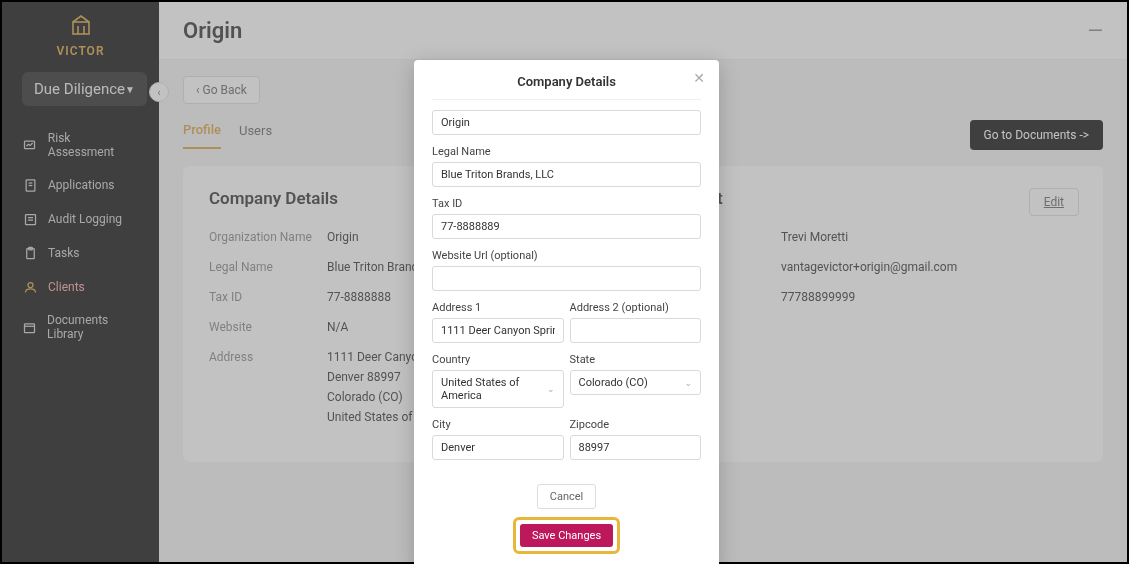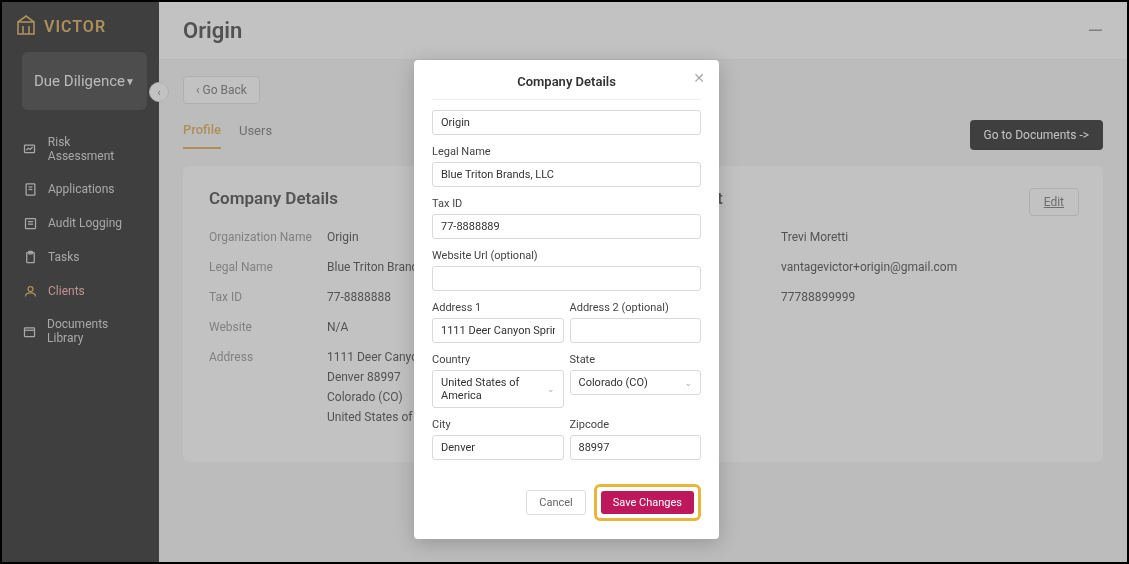--- a/index.html
+++ b/index.html
@@ -1,21 +1,21 @@
 <!DOCTYPE html>
 <html><head>
 <meta charset="utf-8">
 <style>
   * { box-sizing: border-box; margin: 0; padding: 0; font-family: -apple-system, BlinkMacSystemFont, "Segoe UI", Roboto, sans-serif; }
   html, body { width: 1129px; height: 564px; overflow: hidden; }
   .frame { width: 1129px; height: 564px; border: 2px solid #000; position: relative; background: #fff; }
   .sidebar { position: absolute; left: 0; top: 0; width: 157px; height: 100%; background: #111; color: #fff; padding: 8px 0; }
-  .logo { display: flex; align-items: center; gap: 6px; padding: 4px 12px 14px 12px; font-size: 16px; letter-spacing: 1px; color: #d9a441; font-weight: 600; }
+  .logo { display: flex; align-items: center; gap: 6px; padding: 4px 12px 14px 12px; font-size: 12px; letter-spacing: 1px; color: #d9a441; font-weight: 600; flex-direction: column; }
   .logo svg { flex-shrink: 0; }
-  .pill { margin: 0 12px 16px 20px; background: #2a2a2a; border-radius: 6px; padding: 20px 12px; color: #eee; font-size: 15px; display: flex; align-items: center; justify-content: space-between; }
+  .pill { margin: 0 12px 16px 20px; background: #2a2a2a; border-radius: 6px; padding: 8px 12px; color: #eee; font-size: 15px; display: flex; align-items: center; justify-content: space-between; }
   .pill span:last-child { font-size: 10px; }
   .nav-item { display: flex; align-items: center; gap: 10px; padding: 9px 20px; font-size: 12px; color: #d0d0d0; cursor: pointer; }
   .nav-item.active { color: #fca5a5; }
   .nav-icon { width: 16px; height: 16px; display: inline-flex; align-items: center; justify-content: center; }
   .collapse { position: absolute; left: 147px; top: 80px; width: 20px; height: 20px; border-radius: 50%; background: #fff; border: 1px solid #ddd; display: flex; align-items: center; justify-content: center; font-size: 10px; color: #666; cursor: pointer; z-index: 2; }
   .main { position: absolute; left: 157px; top: 0; right: 0; bottom: 0; background: #f5f5f5; }
   .header { background: #fff; padding: 16px 24px; border-bottom: 1px solid #eee; display: flex; justify-content: space-between; align-items: center; }
   .header h1 { font-size: 22px; font-weight: 600; color: #333; }
   .min { font-size: 20px; color: #888; }
   .actions { padding: 16px 24px 0 24px; }
@@ -35,21 +35,21 @@
   .modal { position: absolute; left: 412px; top: 58px; width: 305px; background: #fff; border-radius: 4px; padding: 14px 18px 18px 18px; z-index: 20; box-shadow: 0 4px 20px rgba(0,0,0,0.2); }
   .modal .close { position: absolute; right: 14px; top: 10px; color: #aaa; font-size: 14px; cursor: pointer; }
   .modal h3 { text-align: center; font-size: 13px; font-weight: 600; color: #333; padding-bottom: 10px; border-bottom: 1px solid #eee; margin-bottom: 2px; }
   .fld { margin-top: 10px; }
   .fld label { display: block; font-size: 11px; color: #444; margin-bottom: 4px; }
   .fld input, .fld .select { width: 100%; border: 1px solid #d9d9d9; border-radius: 3px; padding: 5px 8px; font-size: 11px; color: #333; background: #fff; }
   .r2 { display: flex; gap: 6px; }
   .r2 .fld { flex: 1; }
   .select { display: flex; justify-content: space-between; align-items: center; cursor: pointer; }
   .select .arr { font-size: 9px; color: #aaa; }
-  .mfoot { display: flex; justify-content: flex-end; gap: 8px; margin-top: 24px; align-items: center; }
+  .mfoot { display: flex; justify-content: flex-end; gap: 8px; margin-top: 24px; align-items: center; flex-direction: column; }
   .cancelbtn { background: #fff; border: 1px solid #ddd; border-radius: 3px; padding: 5px 12px; font-size: 11px; color: #666; cursor: pointer; }
   .savewrap { padding: 4px; border: 3px solid #eab53b; border-radius: 6px; }
   .savebtn { background: #be185d; color: #fff; border: none; border-radius: 3px; padding: 5px 12px; font-size: 11px; cursor: pointer; }
 </style>
 </head>
 <body>
 
 <div class="frame">
   <div class="sidebar">
     <div class="logo">

